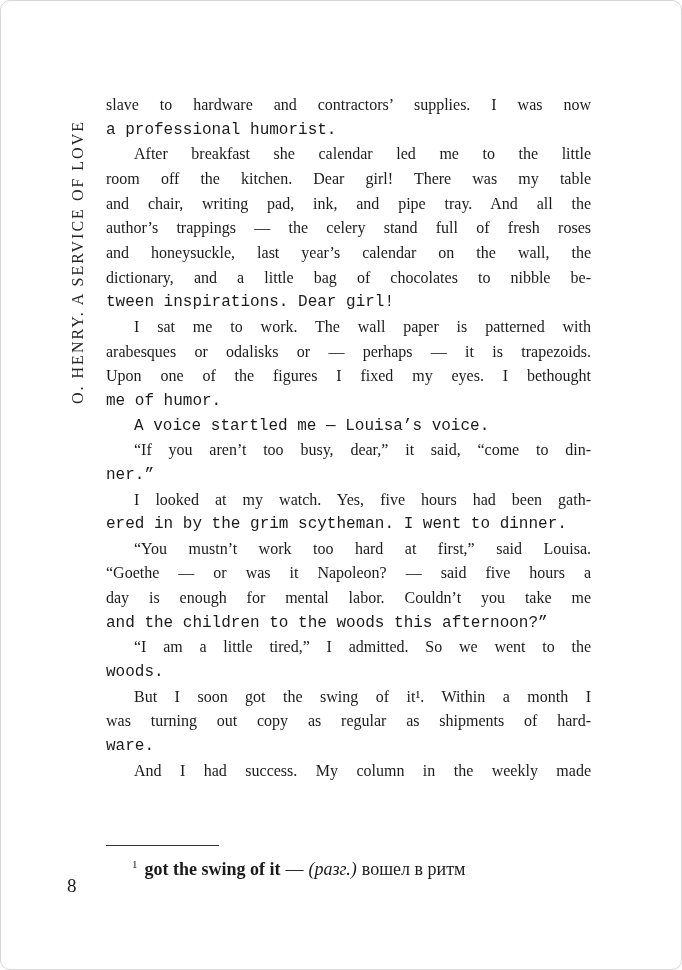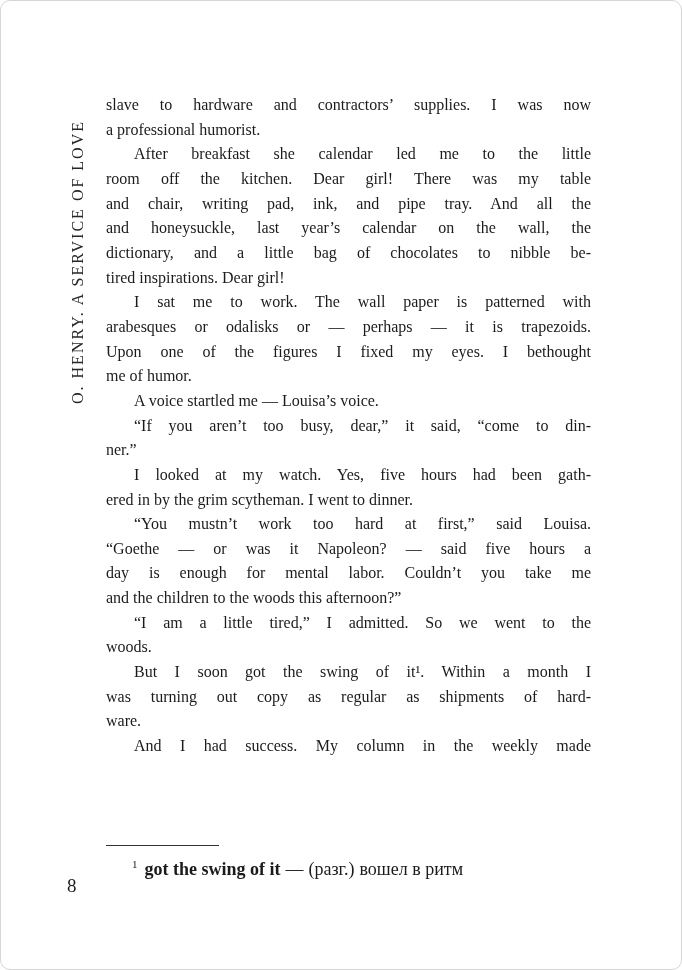--- a/index.html
+++ b/index.html
@@ -37,20 +37,21 @@
     width: 485px;
     font-size: 16px;
     line-height: 24.65px;
   }
   .line {
     text-align: justify;
     text-align-last: justify;
   }
   .line.pend {
     text-align-last: left;
+    font-family: Liberation Mono, monospace;
   }
   .line.indent {
     text-indent: 28px;
   }
   .footnote-rule {
     position: absolute;
     left: 105px;
     top: 844px;
     width: 113px;
     border-top: 1.5px solid #333333;
@@ -68,20 +69,21 @@
     font-size: 11px;
     margin-right: 7px;
   }
   .footnote b {
     font-weight: bold;
   }
   .footnote .sep {
     margin: 0 5px;
   }
   .footnote .gloss {
+    font-style: italic;
     margin-right: 5px;
   }
   .page-number {
     position: absolute;
     left: 66px;
     top: 874px;
     font-size: 19px;
     color: #1b1b1b;
   }
 </style>
@@ -91,23 +93,24 @@
 <div class="page">
 
   <div class="margin-title">O. HENRY. A SERVICE OF LOVE</div>
 
   <div class="body-text">
       <div class="line">slave to hardware and contractors’ supplies. I was now</div>
       <div class="line pend">a professional humorist.</div>
       <div class="line indent">After breakfast she calendar led me to the little</div>
       <div class="line">room off the kitchen. Dear girl! There was my table</div>
       <div class="line">and chair, writing pad, ink, and pipe tray. And all the</div>
+      <div class="line">author’s trappings — the celery stand full of fresh roses</div>
       <div class="line">and honeysuckle, last year’s calendar on the wall, the</div>
       <div class="line">dictionary, and a little bag of chocolates to nibble be-</div>
-      <div class="line pend">tired inspirations. Dear girl!</div>
+      <div class="line pend">tween inspirations. Dear girl!</div>
       <div class="line indent">I sat me to work. The wall paper is patterned with</div>
       <div class="line">arabesques or odalisks or — perhaps — it is trapezoids.</div>
       <div class="line">Upon one of the figures I fixed my eyes. I bethought</div>
       <div class="line pend">me of humor.</div>
       <div class="line indent pend">A voice startled me — Louisa’s voice.</div>
       <div class="line indent">“If you aren’t too busy, dear,” it said, “come to din-</div>
       <div class="line pend">ner.”</div>
       <div class="line indent">I looked at my watch. Yes, five hours had been gath-</div>
       <div class="line pend">ered in by the grim scytheman. I went to dinner.</div>
       <div class="line indent">“You mustn’t work too hard at first,” said Louisa.</div>

